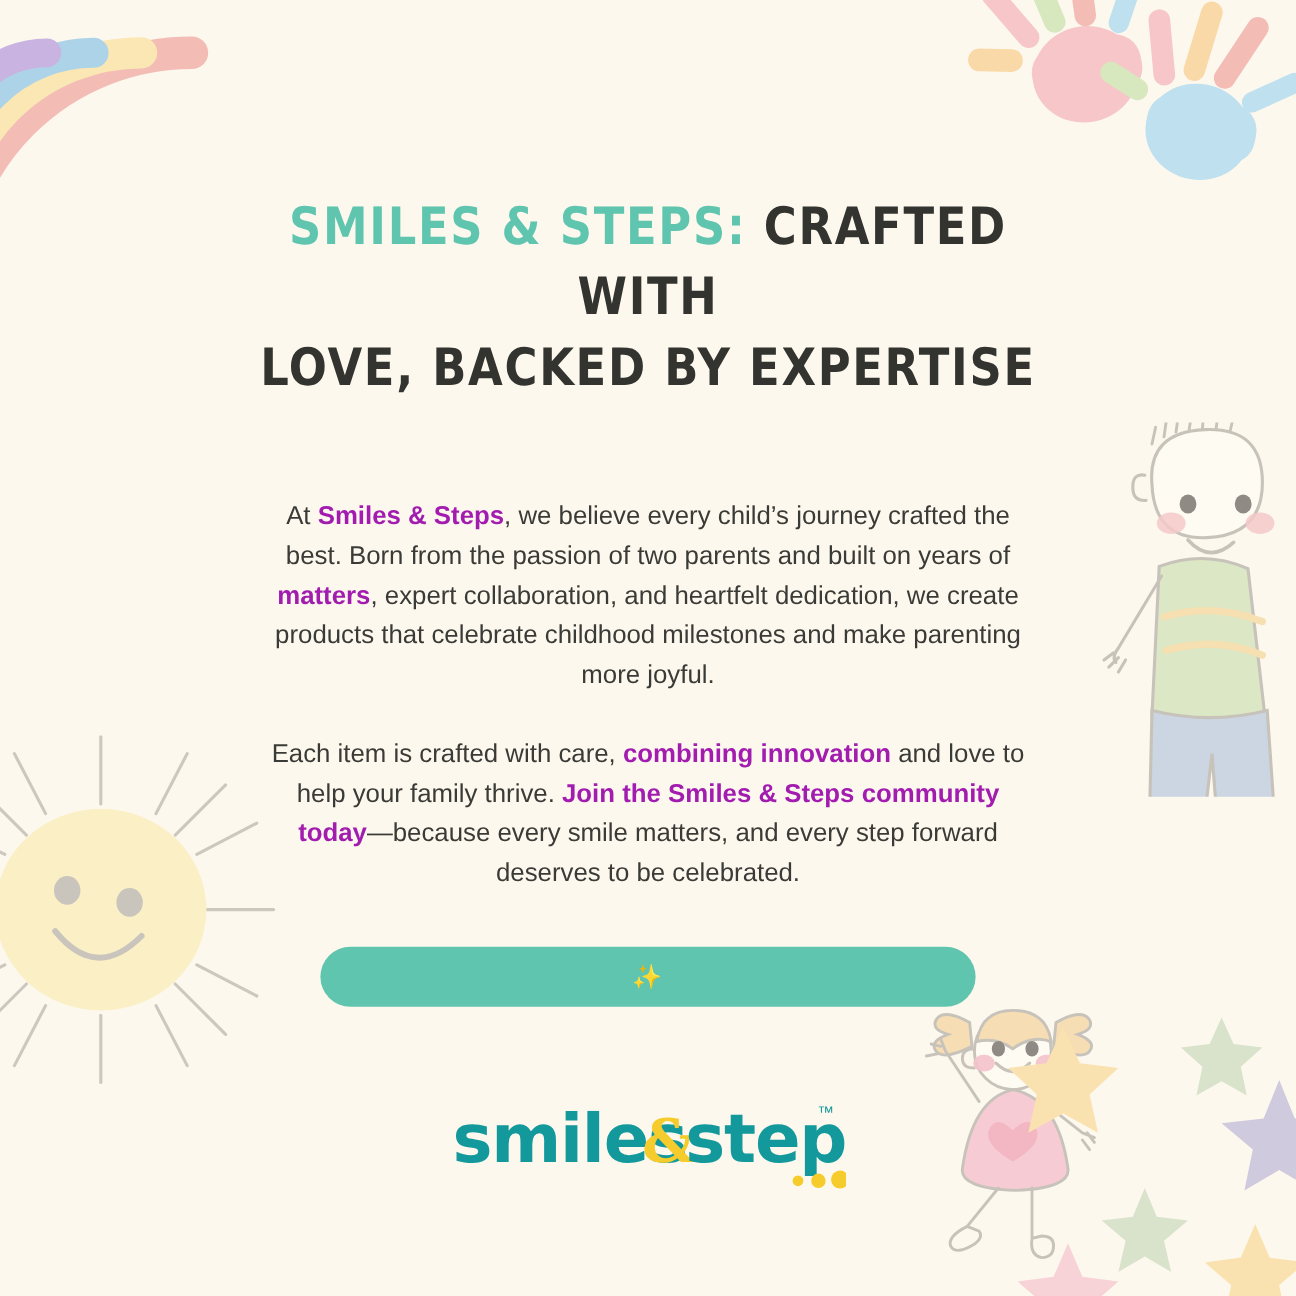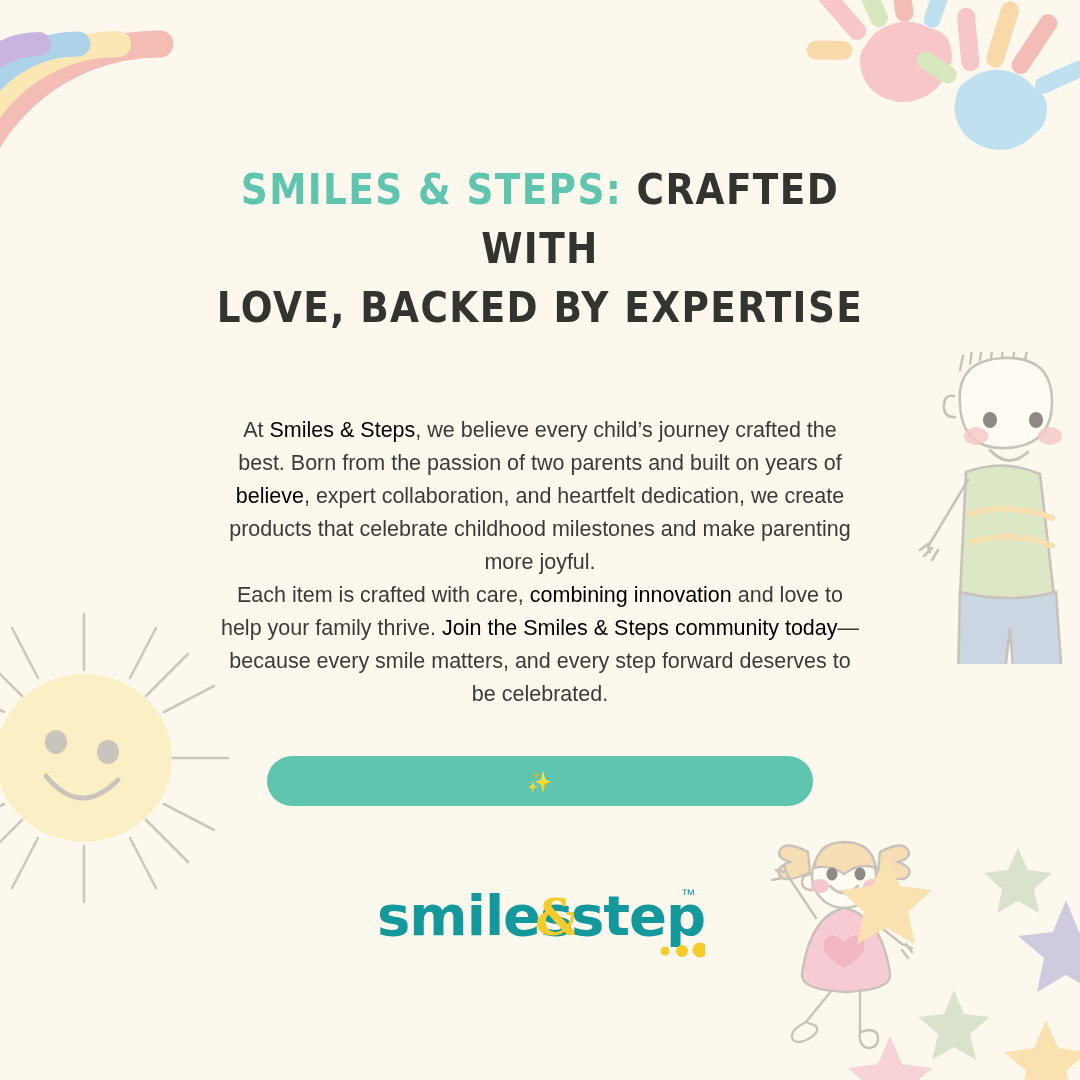--- a/index.html
+++ b/index.html
@@ -59,22 +59,22 @@
 
   
   .body-copy {
     margin-top:77px;
     width:640px;
     text-align:center;
     font-size:21.5px;
     line-height:33px;
     color:#3A3A36;
   }
-  .body-copy p + p { }
-  .body-copy b { font-weight:400; color:#000000; }
+  .body-copy p + p { margin-top:33px; }
+  .body-copy b { font-weight:700; color:#a21caf; }
 
   
   .cta {
     margin-top:45px;
     width:546px; height:50px;
     border:none;
     border-radius:25px;
     background:#5FC5AE;
     color:#FFFFFF;
     font-family:"Liberation Sans", sans-serif;
@@ -230,21 +230,21 @@
 </div>
 
 <div class="content">
 
   <h1 class="headline">
     <span class="brand-accent">Smiles &amp; Steps:</span><span> Crafted with</span><br>
     <span>Love, Backed by Expertise</span>
   </h1>
 
   <div class="body-copy">
-    <p><span>At </span><b>Smiles &amp; Steps</b><span>, we believe every child’s journey crafted the best. Born from the passion of two parents and built on years of </span><b>believe</b><span>, expert collaboration, and heartfelt dedication, we create products that celebrate childhood milestones and make parenting more joyful.</span></p>
+    <p><span>At </span><b>Smiles &amp; Steps</b><span>, we believe every child’s journey crafted the best. Born from the passion of two parents and built on years of </span><b>matters</b><span>, expert collaboration, and heartfelt dedication, we create products that celebrate childhood milestones and make parenting more joyful.</span></p>
 
     <p><span>Each item is crafted with care, </span><b>combining innovation</b><span> and love to help your family thrive. </span><b>Join the Smiles &amp; Steps community today</b><span>—because every smile matters, and every step forward deserves to be celebrated.</span></p>
   </div>
 
   <button class="cta">
     <span class="sparkle-glyph">✨</span>
   </button>
 
   <div class="logo-block">
     <svg width="330" height="84" viewBox="0 0 330 84">

